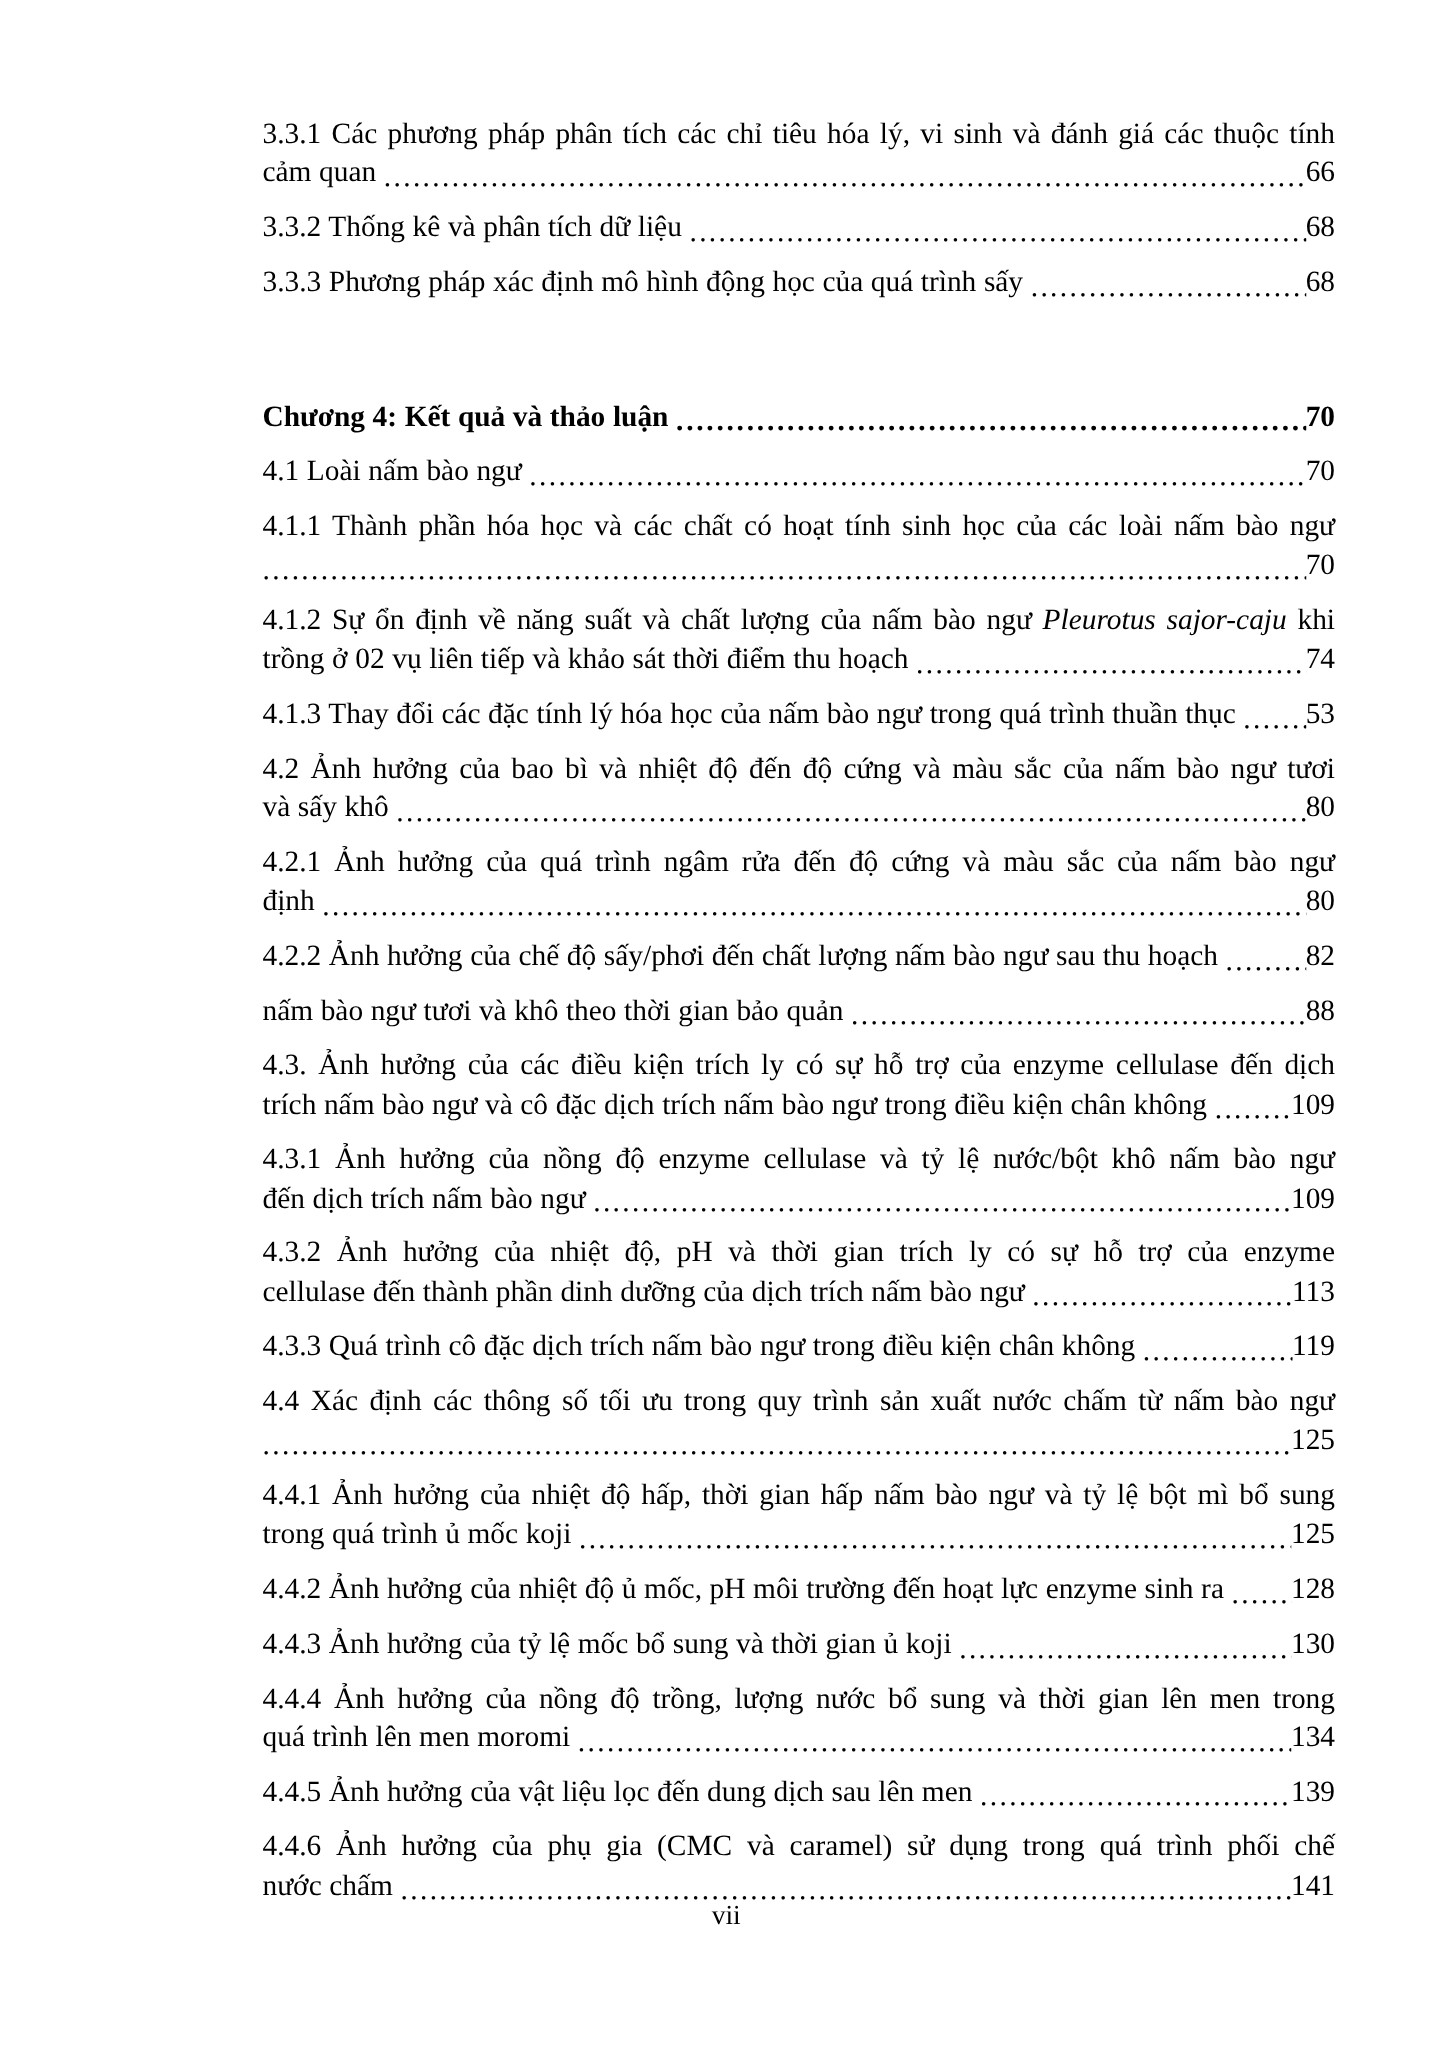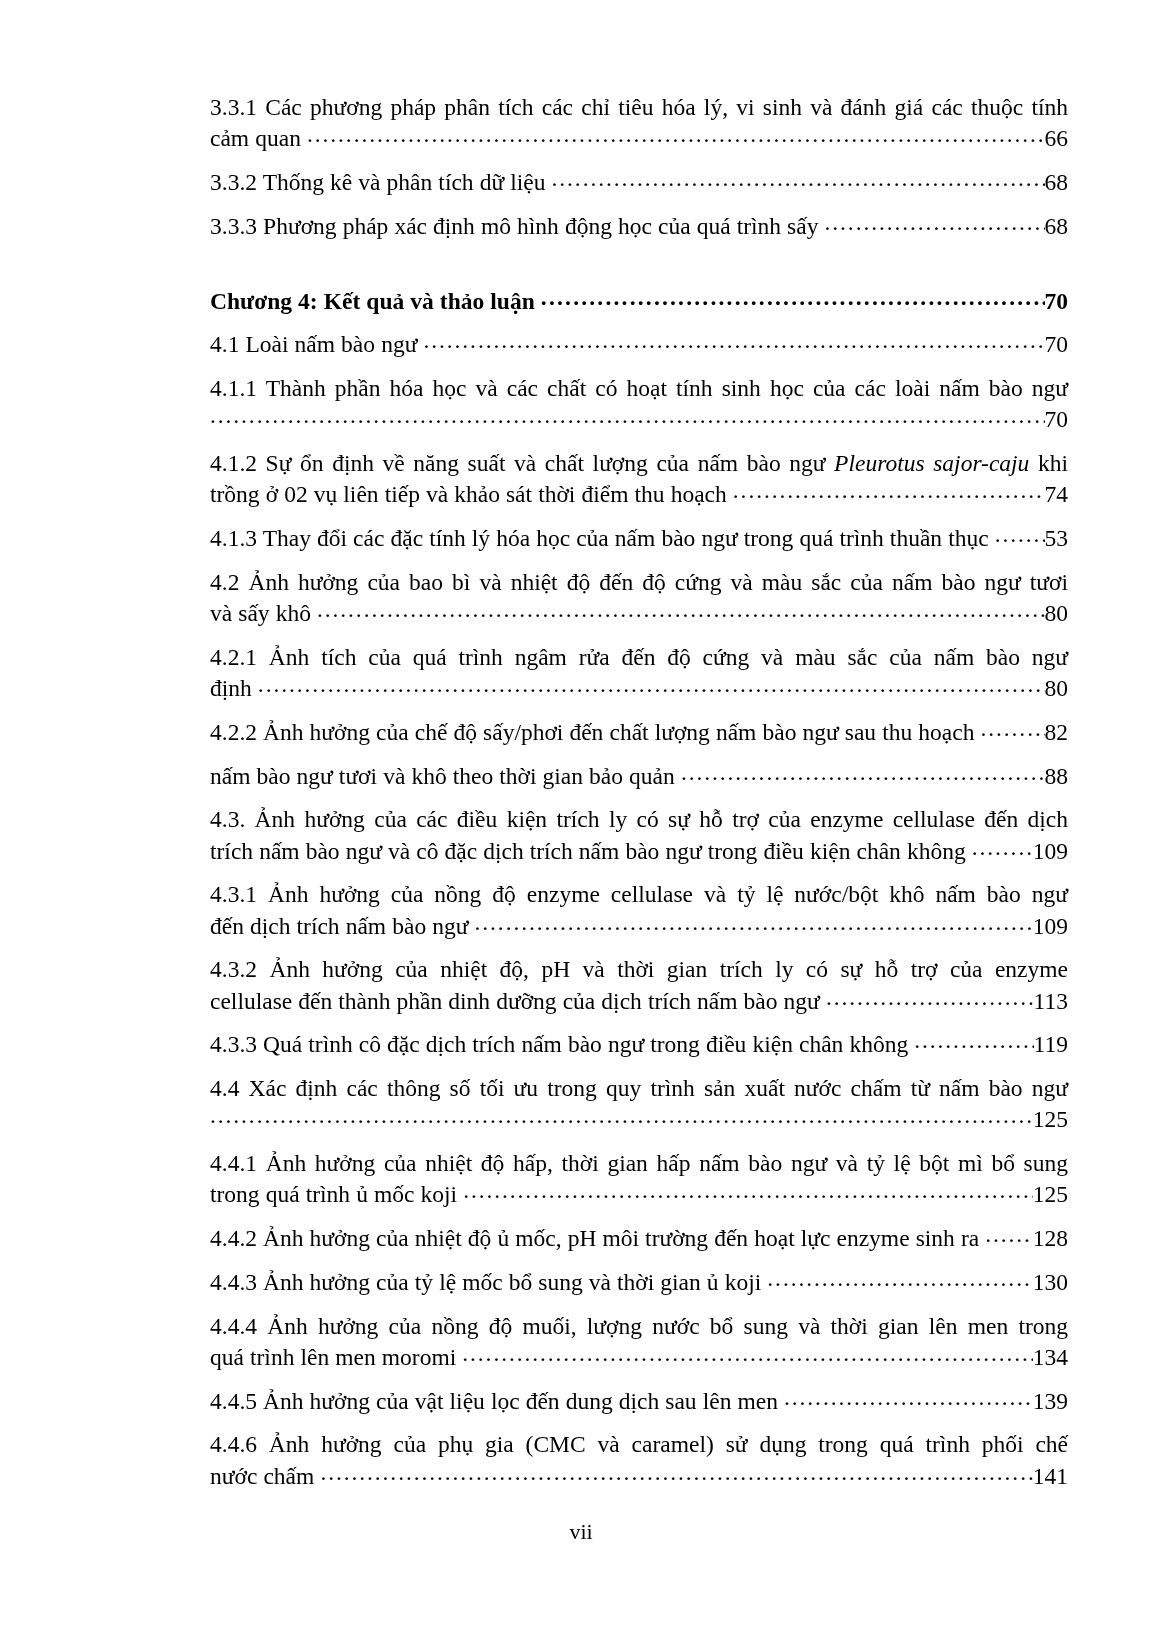--- a/index.html
+++ b/index.html
@@ -31,25 +31,26 @@
   .entry {
     font-size: 23.5px;
     line-height: 1.33;
     margin-bottom: 12.5px;
     text-align: justify;
     text-justify: inter-word;
     word-spacing: 0.2px;
   }
   .entry.bold {
     font-weight: bold;
+    margin-top: 33px;
   }
   
   .leaderline {
     display: flex;
-    align-items: flex-start;
+    align-items: flex-end;
     width: 100%;
   }
   .leaderline .lbl {
     flex: 0 0 auto;
     white-space: pre;
   }
   .leaderline .dots {
     flex: 1 1 auto;
     overflow: hidden;
     white-space: nowrap;
@@ -154,21 +155,21 @@
       </div>
       <div class="entry">
         <span class="wrap">4.2 Ảnh hưởng của bao bì và nhiệt độ đến độ cứng và màu sắc của nấm bào ngư tươi</span>
         <div class="leaderline">
           <span class="lbl">và sấy khô </span>
           <span class="dots">............................................................................................................................................................................................................................</span>
           <span class="pg">80</span>
         </div>
       </div>
       <div class="entry">
-        <span class="wrap">4.2.1 Ảnh tích của quá trình ngâm rửa đến độ cứng và màu sắc của nấm bào ngư</span>
+        <span class="wrap">4.2.1 Ảnh hưởng của quá trình ngâm rửa đến độ cứng và màu sắc của nấm bào ngư</span>
         <div class="leaderline">
           <span class="lbl">định </span>
           <span class="dots">............................................................................................................................................................................................................................</span>
           <span class="pg">80</span>
         </div>
       </div>
       <div class="entry">
         <div class="leaderline">
           <span class="lbl">4.2.2 Ảnh hưởng của chế độ sấy/phơi đến chất lượng nấm bào ngư sau thu hoạch </span>
           <span class="dots">............................................................................................................................................................................................................................</span>
@@ -236,21 +237,21 @@
         </div>
       </div>
       <div class="entry">
         <div class="leaderline">
           <span class="lbl">4.4.3 Ảnh hưởng của tỷ lệ mốc bổ sung và thời gian ủ koji </span>
           <span class="dots">............................................................................................................................................................................................................................</span>
           <span class="pg">130</span>
         </div>
       </div>
       <div class="entry">
-        <span class="wrap">4.4.4 Ảnh hưởng của nồng độ muối, lượng nước bổ sung và thời gian lên men trong</span>
+        <span class="wrap">4.4.4 Ảnh hưởng của nồng độ trồng, lượng nước bổ sung và thời gian lên men trong</span>
         <div class="leaderline">
           <span class="lbl">quá trình lên men moromi </span>
           <span class="dots">............................................................................................................................................................................................................................</span>
           <span class="pg">134</span>
         </div>
       </div>
       <div class="entry">
         <div class="leaderline">
           <span class="lbl">4.4.5 Ảnh hưởng của vật liệu lọc đến dung dịch sau lên men </span>
           <span class="dots">............................................................................................................................................................................................................................</span>

